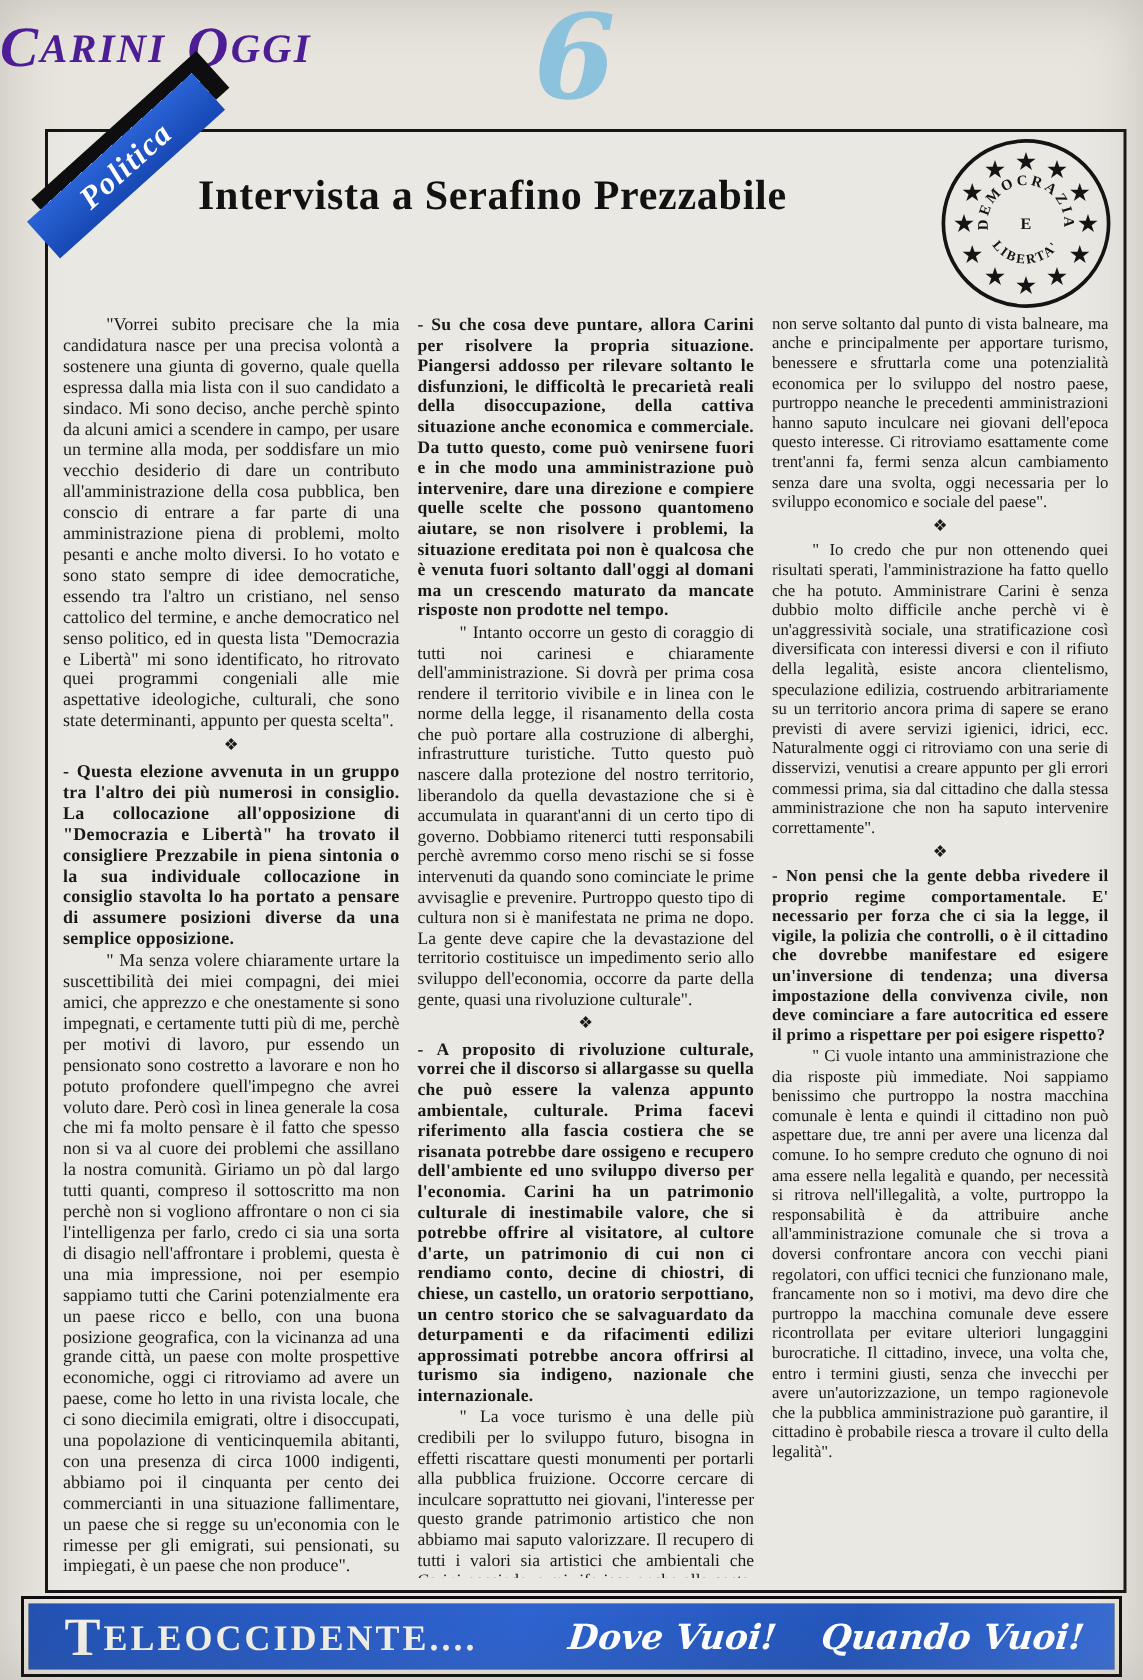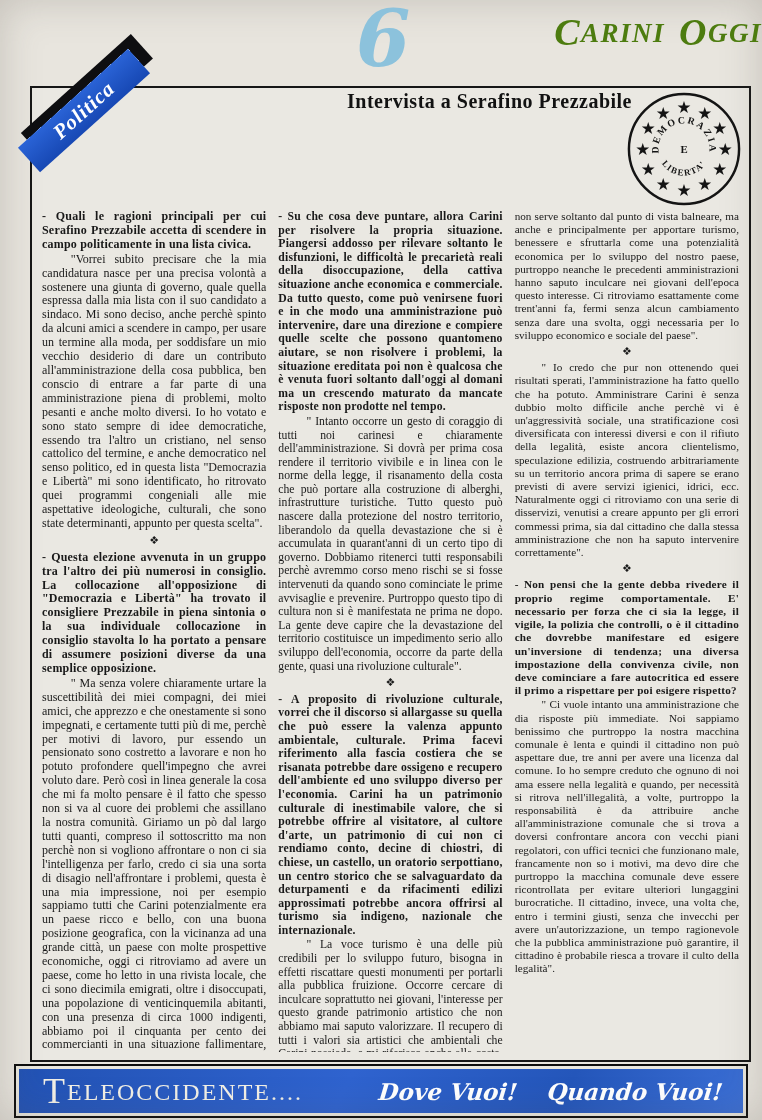--- a/index.html
+++ b/index.html
@@ -12,22 +12,22 @@
   body::after{content:"";position:absolute;inset:0;pointer-events:none;
     box-shadow:inset 0 0 40px rgba(90,85,75,.25);}
   
   .masthead{position:absolute;top:0;left:0;width:100%;height:78px;}
   .big-six{
     position:absolute;left:356px;top:0px;z-index:1;
     font-family:"DejaVu Serif", serif;font-style:italic;font-weight:bold;
     font-size:78px;line-height:1;color:#8cc2dc;
   }
   .masthead-title{
-    position:absolute;top:10px;left:0;width:100%;text-align:right;z-index:2;
-    font-weight:bold;font-style:italic;letter-spacing:1.5px;color:#4d7c0f;
+    position:absolute;top:10px;left:0;width:100%;text-align:left;z-index:2;
+    font-weight:bold;font-style:italic;letter-spacing:1.5px;color:#4c1d95;
     font-size:27px;
   }
   .masthead-title .initial{font-size:38px;vertical-align:-3px;}
   .masthead-title .word2{margin-left:14px;}
   
   .article{
     position:absolute;left:30px;top:86px;width:717px;height:972px;
     border:2px solid #161616;background:rgba(255,255,255,0.12);
   }
   
@@ -36,22 +36,22 @@
     background:linear-gradient(180deg,#2a63d6,#1748b4);
     box-shadow:12px -9px 0 0 #0e0e10;
     transform:rotate(-42deg);
     display:flex;align-items:center;justify-content:center;
   }
   .ribbon span{
     color:#ffffff;font-weight:bold;font-style:italic;font-size:21px;letter-spacing:1px;
   }
   
   .headline{
-    position:absolute;top:2px;left:100px;width:500px;text-align:right;
-    font-size:20px;font-weight:bold;letter-spacing:.5px;color:#121212;
+    position:absolute;top:27px;left:100px;width:500px;text-align:left;
+    font-size:28px;font-weight:bold;letter-spacing:.5px;color:#121212;
   }
   .subtitle{
     position:absolute;top:60px;left:55px;width:555px;text-align:center;
     font-style:italic;font-size:17px;line-height:1.35;color:#23232
 5;
   }
   
   .logo{position:absolute;top:2px;right:6px;width:118px;height:118px;}
   .logo svg{width:100%;height:100%;}
   .logo-star{font-size:17px;fill:#141414;}
@@ -76,21 +76,21 @@
   .banner{
     position:absolute;left:14px;top:1064px;width:734px;height:54px;
     background:#0d0d0d;padding:2px;box-sizing:border-box;
   }
   .banner-inner{
     width:100%;height:100%;box-sizing:border-box;border:3px solid #e9e7de;
     background:linear-gradient(115deg,#2252b4 0%,#2f63cf 45%,#2456ba 75%,#3b6fd6 100%);
     display:flex;align-items:center;
   }
   .banner-brand{
-    margin-left:24px;color:#f2f0e6;font-weight:normal;letter-spacing:2px;
+    margin-left:24px;color:#f2f0e6;font-weight:bold;letter-spacing:2px;
     font-size:24px;white-space:nowrap;
   }
   .banner-brand .initial{font-size:36px;vertical-align:-3px;}
   .banner-taglines{
     margin-left:auto;margin-right:20px;display:flex;gap:30px;
     color:#ffffff;font-style:italic;font-weight:bold;font-size:23px;
     font-family:"DejaVu Serif",serif;transform:skewX(-6deg);white-space:nowrap;
   }
 </style>
 </head>
@@ -132,21 +132,20 @@
           <text x="39.0" y="23.6" text-anchor="middle" dominant-baseline="central" class="logo-star">★</text>
         </g>
       <text class="logo-arc" text-anchor="middle"><textPath href="#arcTop" startOffset="50%">DEMOCRAZIA</textPath></text>
       <text class="logo-center" x="60" y="64" text-anchor="middle">E</text>
       <text class="logo-arc logo-arc-bottom" text-anchor="middle"><textPath href="#arcBottom" startOffset="50%">LIBERTA'</textPath></text>
     </svg>
   </div>
 
   <div class="cols">
     <div class="col col-1">
-        <p class="question">- Quali le ragioni principali per cui Serafino Prezzabile accetta di scendere in campo politicamente in una lista civica.</p>
         <p class="answer">"Vorrei subito precisare che la mia candidatura nasce per una precisa volontà a sostenere una giunta di governo, quale quella espressa dalla mia lista con il suo candidato a sindaco. Mi sono deciso, anche perchè spinto da alcuni amici a scendere in campo, per usare un termine alla moda, per soddisfare un mio vecchio desiderio di dare un contributo all'amministrazione della cosa pubblica, ben conscio di entrare a far parte di una amministrazione piena di problemi, molto pesanti e anche molto diversi. Io ho votato e sono stato sempre di idee democratiche, essendo tra l'altro un cristiano, nel senso cattolico del termine, e anche democratico nel senso politico, ed in questa lista "Democrazia e Libertà" mi sono identificato, ho ritrovato quei programmi congeniali alle mie aspettative ideologiche, culturali, che sono state determinanti, appunto per questa scelta".</p>
         <p class="divider">❖</p>
         <p class="question">- Questa elezione avvenuta in un gruppo tra l'altro dei più numerosi in consiglio. La collocazione all'opposizione di "Democrazia e Libertà" ha trovato il consigliere Prezzabile in piena sintonia o la sua individuale collocazione in consiglio stavolta lo ha portato a pensare di assumere posizioni diverse da una semplice opposizione.</p>
         <p class="answer">" Ma senza volere chiaramente urtare la suscettibilità dei miei compagni, dei miei amici, che apprezzo e che onestamente si sono impegnati, e certamente tutti più di me, perchè per motivi di lavoro, pur essendo un pensionato sono costretto a lavorare e non ho potuto profondere quell'impegno che avrei voluto dare. Però così in linea generale la cosa che mi fa molto pensare è il fatto che spesso non si va al cuore dei problemi che assillano la nostra comunità. Giriamo un pò dal largo tutti quanti, compreso il sottoscritto ma non perchè non si vogliono affrontare o non ci sia l'intelligenza per farlo, credo ci sia una sorta di disagio nell'affrontare i problemi, questa è una mia impressione, noi per esempio sappiamo tutti che Carini potenzialmente era un paese ricco e bello, con una buona posizione geografica, con la vicinanza ad una grande città, un paese con molte prospettive economiche, oggi ci ritroviamo ad avere un paese, come ho letto in una rivista locale, che ci sono diecimila emigrati, oltre i disoccupati, una popolazione di venticinquemila abitanti, con una presenza di circa 1000 indigenti, abbiamo poi il cinquanta per cento dei commercianti in una situazione fallimentare, un paese che si regge su un'economia con le rimesse per gli emigrati, sui pensionati, su impiegati, è un paese che non produce".</p>
       </div>
     <div class="col col-2">
         <p class="question">- Su che cosa deve puntare, allora Carini per risolvere la propria situazione. Piangersi addosso per rilevare soltanto le disfunzioni, le difficoltà le precarietà reali della disoccupazione, della cattiva situazione anche economica e commerciale. Da tutto questo, come può venirsene fuori e in che modo una amministrazione può intervenire, dare una direzione e compiere quelle scelte che possono quantomeno aiutare, se non risolvere i problemi, la situazione ereditata poi non è qualcosa che è venuta fuori soltanto dall'oggi al domani ma un crescendo maturato da mancate risposte non prodotte nel tempo.</p>
         <p class="answer">" Intanto occorre un gesto di coraggio di tutti noi carinesi e chiaramente dell'amministrazione. Si dovrà per prima cosa rendere il territorio vivibile e in linea con le norme della legge, il risanamento della costa che può portare alla costruzione di alberghi, infrastrutture turistiche. Tutto questo può nascere dalla protezione del nostro territorio, liberandolo da quella devastazione che si è accumulata in quarant'anni di un certo tipo di governo. Dobbiamo ritenerci tutti responsabili perchè avremmo corso meno rischi se si fosse intervenuti da quando sono cominciate le prime avvisaglie e prevenire. Purtroppo questo tipo di cultura non si è manifestata ne prima ne dopo. La gente deve capire che la devastazione del territorio costituisce un impedimento serio allo sviluppo dell'economia, occorre da parte della gente, quasi una rivoluzione culturale".</p>
         <p class="divider">❖</p>
         <p class="question">- A proposito di rivoluzione culturale, vorrei che il discorso si allargasse su quella che può essere la valenza appunto ambientale, culturale. Prima facevi riferimento alla fascia costiera che se risanata potrebbe dare ossigeno e recupero dell'ambiente ed uno sviluppo diverso per l'economia. Carini ha un patrimonio culturale di inestimabile valore, che si potrebbe offrire al visitatore, al cultore d'arte, un patrimonio di cui non ci rendiamo conto, decine di chiostri, di chiese, un castello, un oratorio serpottiano, un centro storico che se salvaguardato da deturpamenti e da rifacimenti edilizi approssimati potrebbe ancora offrirsi al turismo sia indigeno, nazionale che internazionale.</p>

